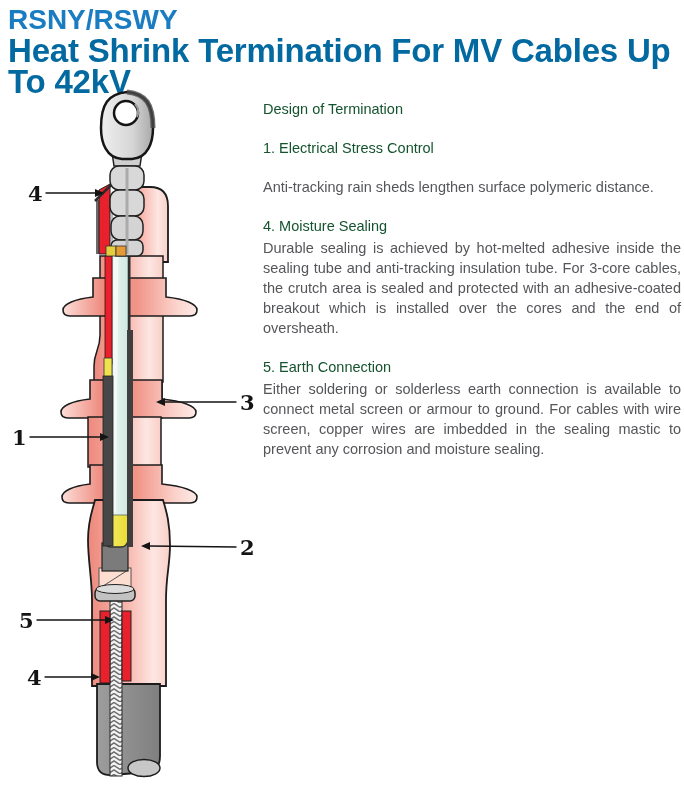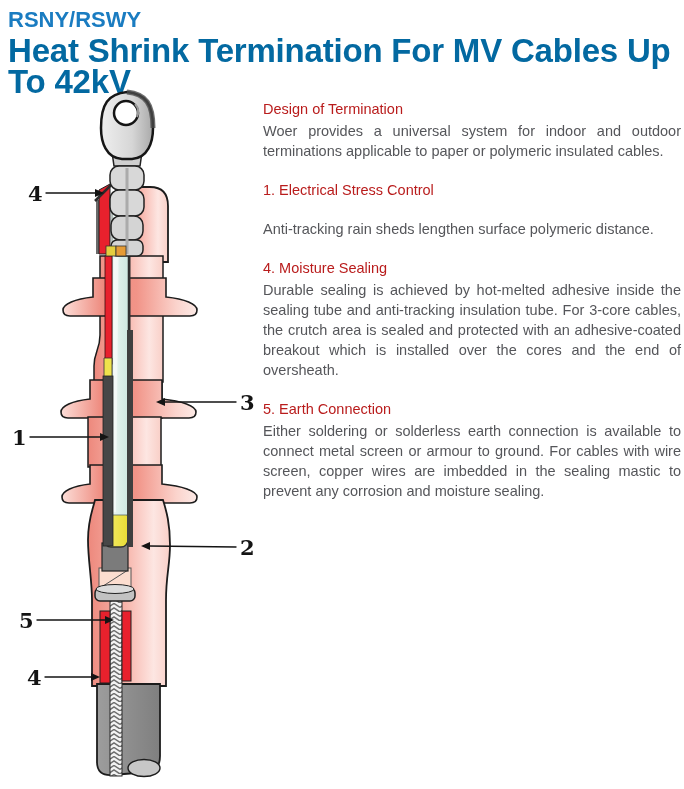--- a/index.html
+++ b/index.html
@@ -2,26 +2,26 @@
 <html><head>
 <meta charset="utf-8">
 <style>
   html,body{margin:0;padding:0;}
   body{
     width:684px;height:789px;background:#ffffff;position:relative;overflow:hidden;
     font-family:"Liberation Sans",sans-serif;
   }
   .page{position:absolute;inset:0;}
   .hdr{position:absolute;left:8px;top:4px;width:670px;}
-  .hdr .code{font-size:22px;font-weight:bold;color:#1a7cc1;line-height:31px;}
+  .hdr .code{font-size:28px;font-weight:bold;color:#1a7cc1;line-height:31px;}
   .hdr .title{font-size:33px;font-weight:bold;color:#0369a1;line-height:31px;letter-spacing:-0.2px;}
   .diagram{position:absolute;left:0;top:88px;width:260px;height:701px;}
   .textcol{position:absolute;left:263px;top:99px;width:418px;color:#55565a;}
   .sec{margin:0 0 19px 0;}
-  .sec .h{font-size:14.5px;line-height:20px;margin:0 0 2px 0;font-weight:400;color:#b91c1c;}
+  .sec .h{font-size:14.5px;line-height:20px;margin:0 0 2px 0;font-weight:400;color:#14532d;}
   .sec .b{font-size:14.5px;line-height:20px;margin:0;text-align:justify;}
   svg text.callout{font-family:"DejaVu Serif",serif;font-weight:bold;font-size:21px;fill:#141414;}
 </style>
 </head>
 <body>
 
 <div class="page">
 
   <header class="hdr">
     <div class="code">RSNY/RSWY</div>
@@ -155,21 +155,20 @@
           <polygon points="91,673 100,677 91,681" fill="#141414"></polygon>
           <text class="callout" x="27" y="685">4</text>
         </g>
       </g>
     </svg>
   </div>
 
   <main class="textcol">
     <section class="sec">
       <h3 class="h">Design of Termination</h3>
-      <p class="b">Woer provides a universal system for indoor and outdoor terminations applicable to paper or polymeric insulated cables.</p>
     </section>
     <section class="sec">
       <h3 class="h">1. Electrical Stress Control</h3>
     </section>
     <section class="sec">
       <p class="b">Anti-tracking rain sheds lengthen surface polymeric distance.</p>
     </section>
     <section class="sec">
       <h3 class="h">4. Moisture Sealing</h3>
       <p class="b">Durable sealing is achieved by hot-melted adhesive  inside the sealing tube and anti-tracking insulation tube. For 3-core cables, the crutch area is sealed and protected with an adhesive-coated breakout which is installed over the cores and the end of oversheath.</p>

